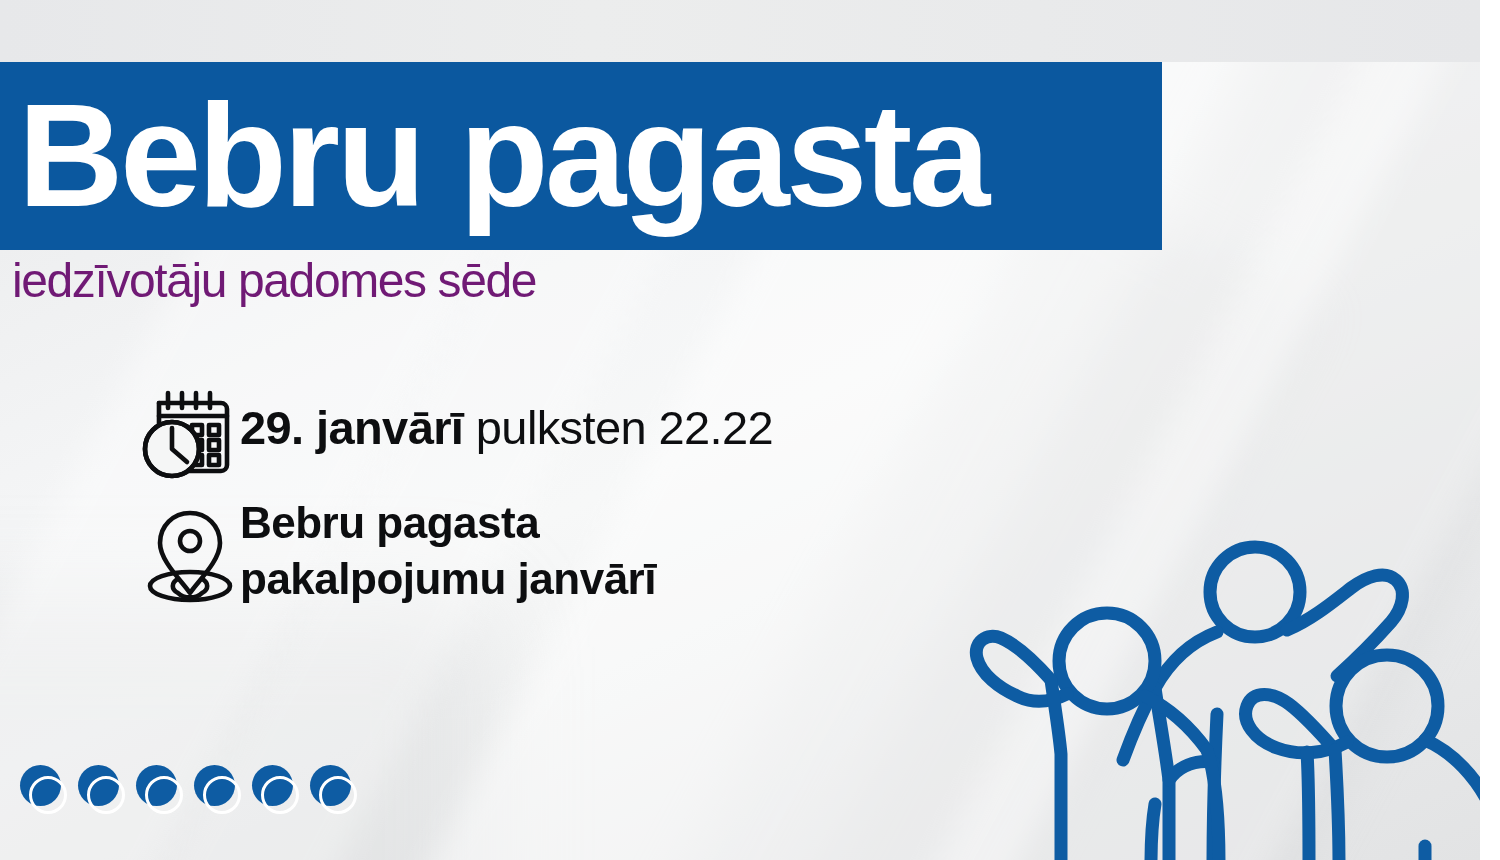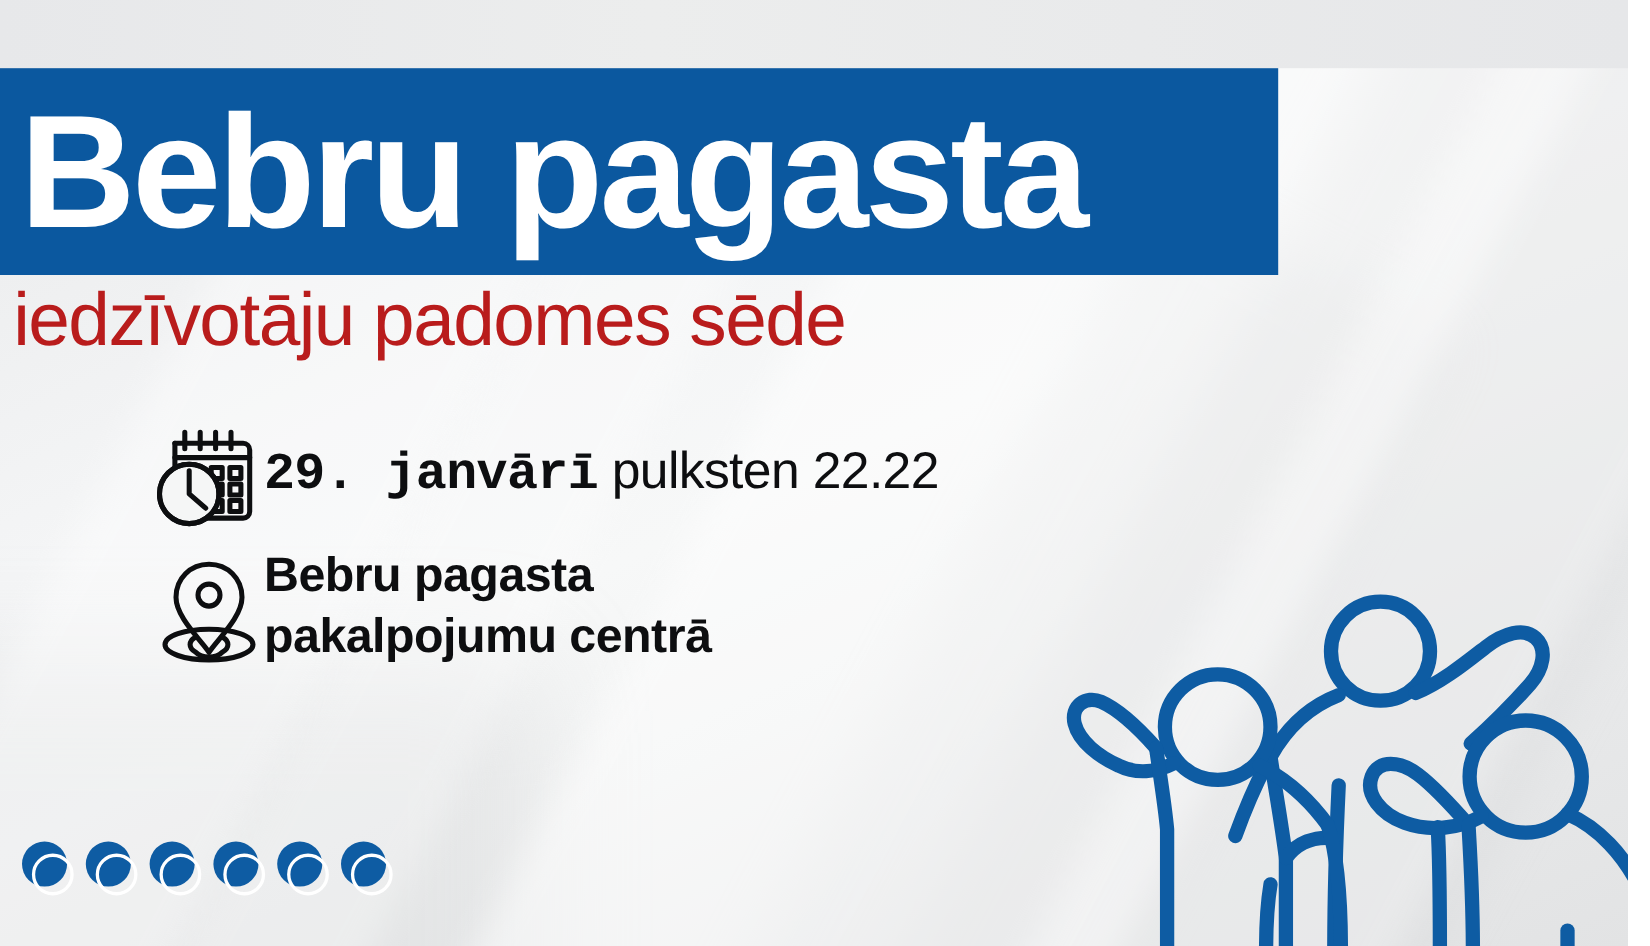--- a/index.html
+++ b/index.html
@@ -111,22 +111,22 @@
     font-size: 146px;
     font-weight: 700;
     letter-spacing: -3.5px;
     line-height: 1;
     white-space: nowrap;
   }
   .subtitle {
     position: absolute;
     left: 12px;
     top: 256px;
-    color: #b91c1c;
-    font-size: 68px;
+    color: #701a75;
+    font-size: 48px;
     font-weight: 300;
     letter-spacing: -1.4px;
     line-height: 1.05;
     white-space: nowrap;
   }
 
   
   .info-row {
     position: absolute;
     display: flex;
@@ -147,21 +147,21 @@
   .info-text {
     color: #0d0e10;
     white-space: nowrap;
   }
   .date-text {
     font-size: 47px;
     line-height: 1.1;
     padding-top: 17px;
     letter-spacing: -0.6px;
   }
-  .date-text .strong { font-weight: 700; font-family: Liberation Mono, monospace; }
+  .date-text .strong { font-weight: 700; }
   .date-text .light  { font-weight: 400; }
 
   .place-text {
     font-size: 44px;
     font-weight: 700;
     line-height: 1.28;
     letter-spacing: -0.5px;
   }
 
   
@@ -253,21 +253,21 @@
     <div class="info-icon">
       <svg width="92" height="100" viewBox="0 0 92 100" fill="none" stroke="#0d0e10" stroke-width="4.6" stroke-linecap="round" stroke-linejoin="round">
         <path d="M46 8 C29 8 16 21 16 38 C16 56 38 76 46 88 C54 76 76 56 76 38 C76 21 63 8 46 8 Z"></path>
         <circle cx="46" cy="36" r="10"></circle>
         <ellipse cx="46" cy="81" rx="40" ry="14"></ellipse>
         <path d="M34 74 a14 9 0 0 0 0 14 a14 9 0 0 0 24 0 a14 9 0 0 0 0 -14"></path>
       </svg>
     </div>
     <div class="info-text place-text">
       <div>Bebru pagasta</div>
-      <div>pakalpojumu centrā</div>
+      <div>pakalpojumu janvārī</div>
     </div>
   </div>
 
   <div class="dots" id="dots-strip">
       <div class="dot-pair" style="left: 0px;">
         <div class="dot-fill"></div>
         <div class="dot-ring"></div>
       </div>
       <div class="dot-pair" style="left: 58px;">
         <div class="dot-fill"></div>

